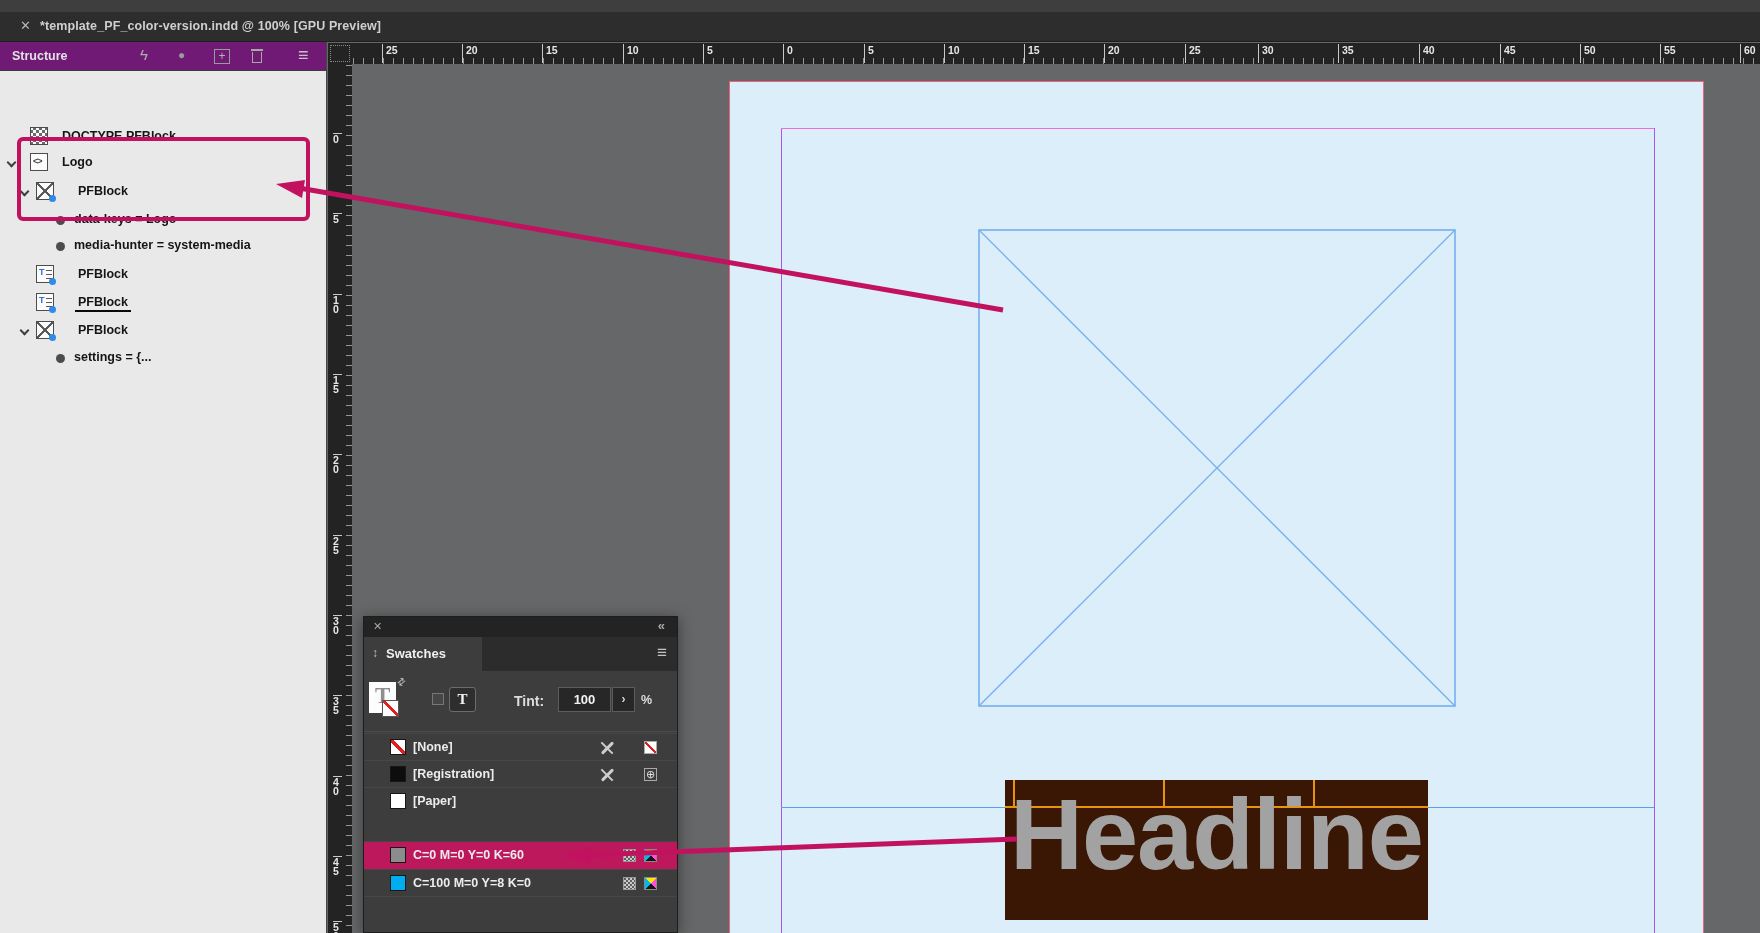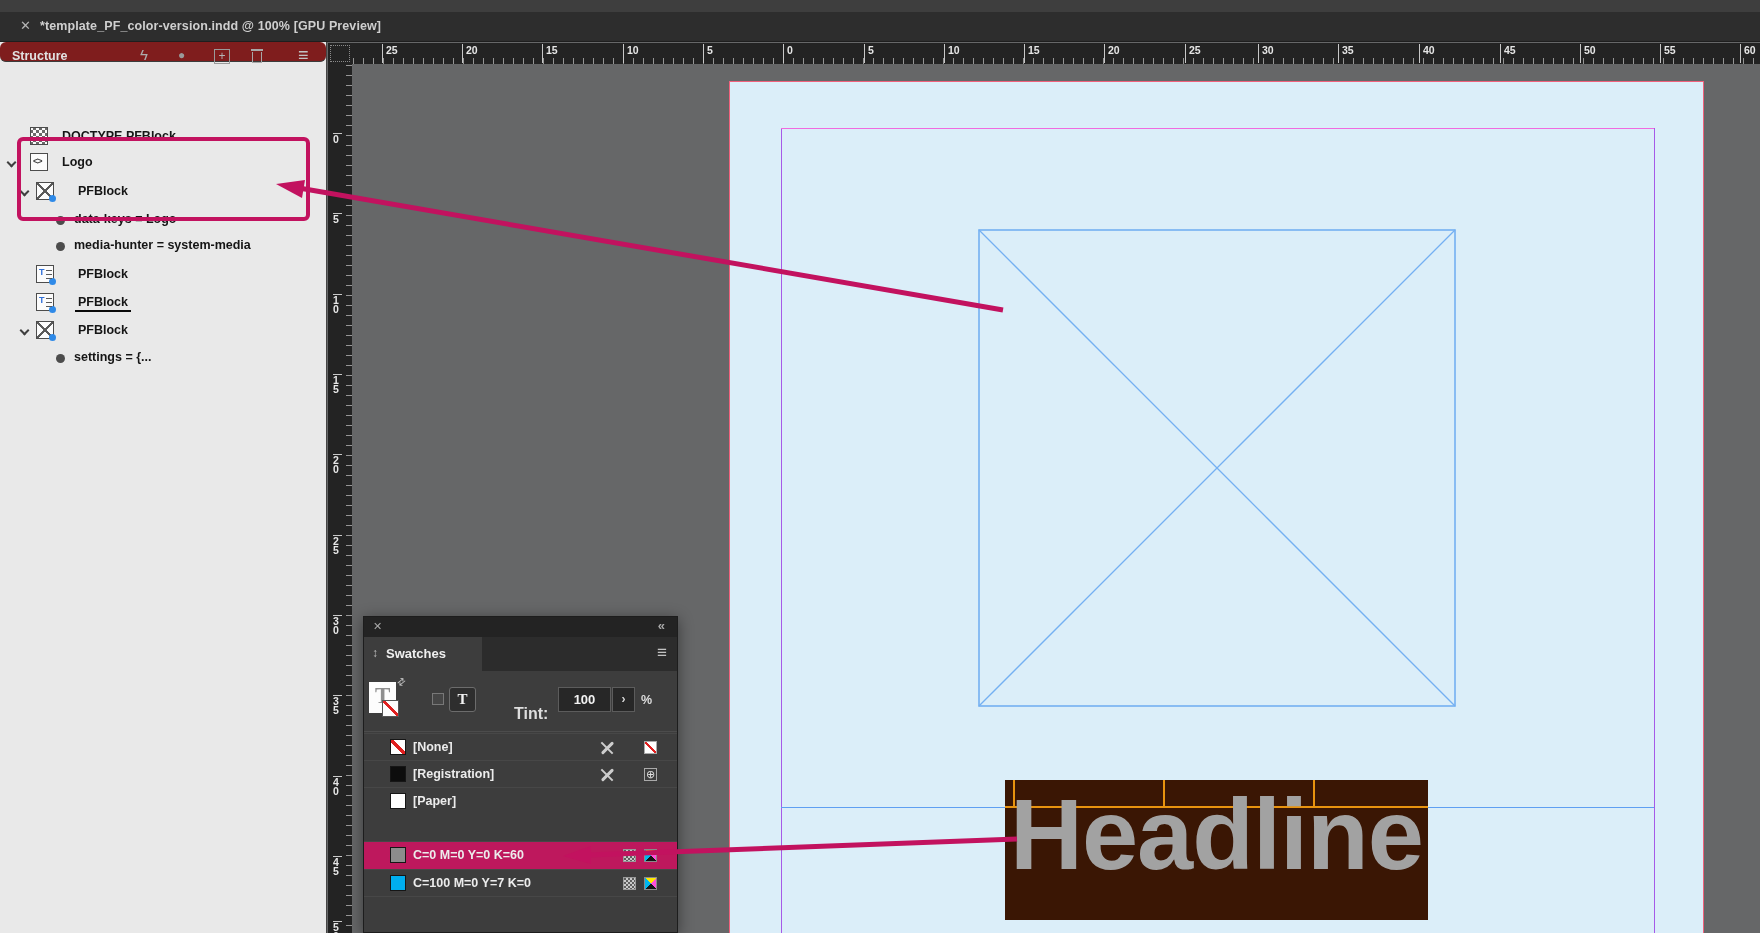--- a/index.html
+++ b/index.html
@@ -10,22 +10,22 @@
   
   .top-strip { position:absolute; left:0; top:0; width:100%; height:12px; background:#3e3e3e; }
   .tabbar { position:absolute; left:0; top:12px; width:100%; height:30px; background:#2d2d2d;
             border-bottom:1px solid #1e1e1e; }
   .tab-close { position:absolute; left:20px; top:6px; color:#b5b5b5; font-size:13px; }
   .tab-title { position:absolute; left:40px; top:7px; color:#cfcfcf; font-size:12.5px; font-weight:700; letter-spacing:.1px; }
 
   
   .structure { position:absolute; left:0; top:42px; width:327px; bottom:0; background:#e9e9e9;
                border-right:1px solid #454545; z-index:10; }
-  .s-head { position:absolute; left:0; top:0; width:100%; height:20px; background:#7f1d1d;
-            border-bottom:1px solid #3c3c3c;border-radius:6px; }
+  .s-head { position:absolute; left:0; top:0; width:100%; height:29px; background:#701a75;
+            border-bottom:1px solid #3c3c3c; }
   .s-title { position:absolute; left:12px; top:7px; color:#e2e2e2; font-size:12.5px; font-weight:700; }
   .s-ic { position:absolute; top:6px; color:#adadad; font-size:13px; }
   .bolt { left:140px; font-size:15px; top:4px; }
   .rec { left:178px; color:#9a9a9a; font-size:12px; }
   .addbox { left:214px; top:7px; width:16px; height:15px; border:1px solid #9a9a9a; color:#b5b5b5;
             font-size:12px; line-height:12px; text-align:center; }
   .trash { position:absolute; left:250px; top:6px; width:14px; height:16px; }
   .trash i { position:absolute; display:block; }
   .trash .lid { left:1px; top:1px; width:12px; height:2px; background:#a8a8a8; }
   .trash .can { left:2px; top:4px; width:10px; height:11px; border:1px solid #a8a8a8; border-top:none; }
@@ -98,21 +98,21 @@
   .proxy-fill::before { content:"T"; position:absolute; left:6px; top:1px; font-family:"Liberation Serif",serif;
                         font-size:23px; font-weight:700; color:#8f8f8f; }
   .proxy-stroke { position:absolute; left:18px; top:29px; width:17px; height:17px; background:#fdfdfd;
       border:1px solid #555;
       background-image:linear-gradient(to top right, transparent 44%, #e02020 44%, #e02020 58%, transparent 58%); }
   .proxy-swap { position:absolute; left:33px; top:5px; color:#c7c7c7; font-size:10px; transform:rotate(-40deg); }
   .sw-check { position:absolute; left:68px; top:22px; width:12px; height:12px; border:1px solid #787878; background:#464646; }
   .sw-tbtn { position:absolute; left:85px; top:16px; width:27px; height:25px; background:#2e2e2e;
              border:1px solid #6c6c6c; border-radius:3px; color:#f2f2f2; text-align:center;
              font-family:"Liberation Serif",serif; font-size:15px; font-weight:700; line-height:23px; }
-  .tint-label { position:absolute; left:150px; top:22px; color:#dedede; font-size:16px; font-weight:700;margin-top:12px; }
+  .tint-label { position:absolute; left:150px; top:22px; color:#dedede; font-size:14px; font-weight:700; }
   .tint-box { position:absolute; left:194px; top:16px; width:53px; height:25px; background:#272727;
               border:1px solid #5c5c5c; color:#f2f2f2; font-size:13px; font-weight:700;
               text-align:center; line-height:23px; }
   .tint-arrow { position:absolute; left:248px; top:16px; width:23px; height:25px; background:#272727;
                 border:1px solid #5c5c5c; color:#d8d8d8; font-size:12px; font-weight:700;
                 text-align:center; line-height:23px; }
   .tint-pct { position:absolute; left:277px; top:22px; color:#dedede; font-size:12.5px; font-weight:700; }
 
   .sw-row { position:absolute; left:0; width:100%; height:27px; border-top:1px solid #474747; }
   .sw-row.sel { background:#be185d; height:28px; border-top-color:#474747; }
@@ -318,21 +318,21 @@
     <span class="sw-label">[Paper]</span>
   </div>
   <div class="sw-row sel" style="top:224px">
     <span class="chip chip-gray60"></span>
     <span class="sw-label">C=0 M=0 Y=0 K=60</span>
     <span class="ric grid-ic"></span>
     <span class="ric cmyk-ic"></span>
   </div>
   <div class="sw-row" style="top:252px">
     <span class="chip chip-cyan"></span>
-    <span class="sw-label">C=100 M=0 Y=7 K=0</span>
+    <span class="sw-label">C=100 M=0 Y=8 K=0</span>
     <span class="ric grid-ic"></span>
     <span class="ric cmyk-ic"></span>
   </div>
   <div class="sw-row" style="top:279px"></div>
 </div>
 
 <svg class="overlay" viewBox="0 0 1760 933">
   <rect x="19" y="139" width="289" height="80" rx="4" fill="none" stroke="#c2125f" stroke-width="4"></rect>
   <line x1="299" y1="188" x2="1003" y2="310" stroke="#c2125f" stroke-width="5"></line>
   <polygon points="276,184 305,180 302,198" fill="#c2125f"></polygon>

